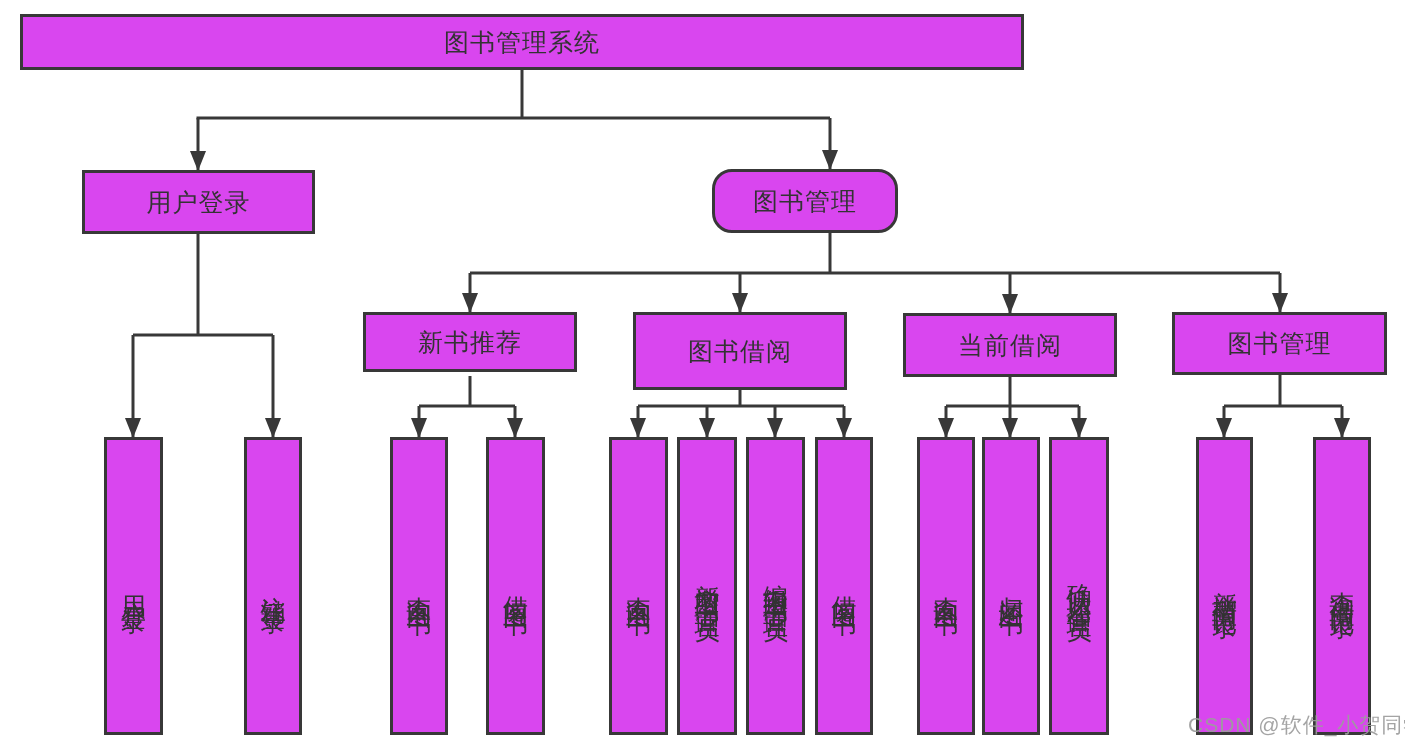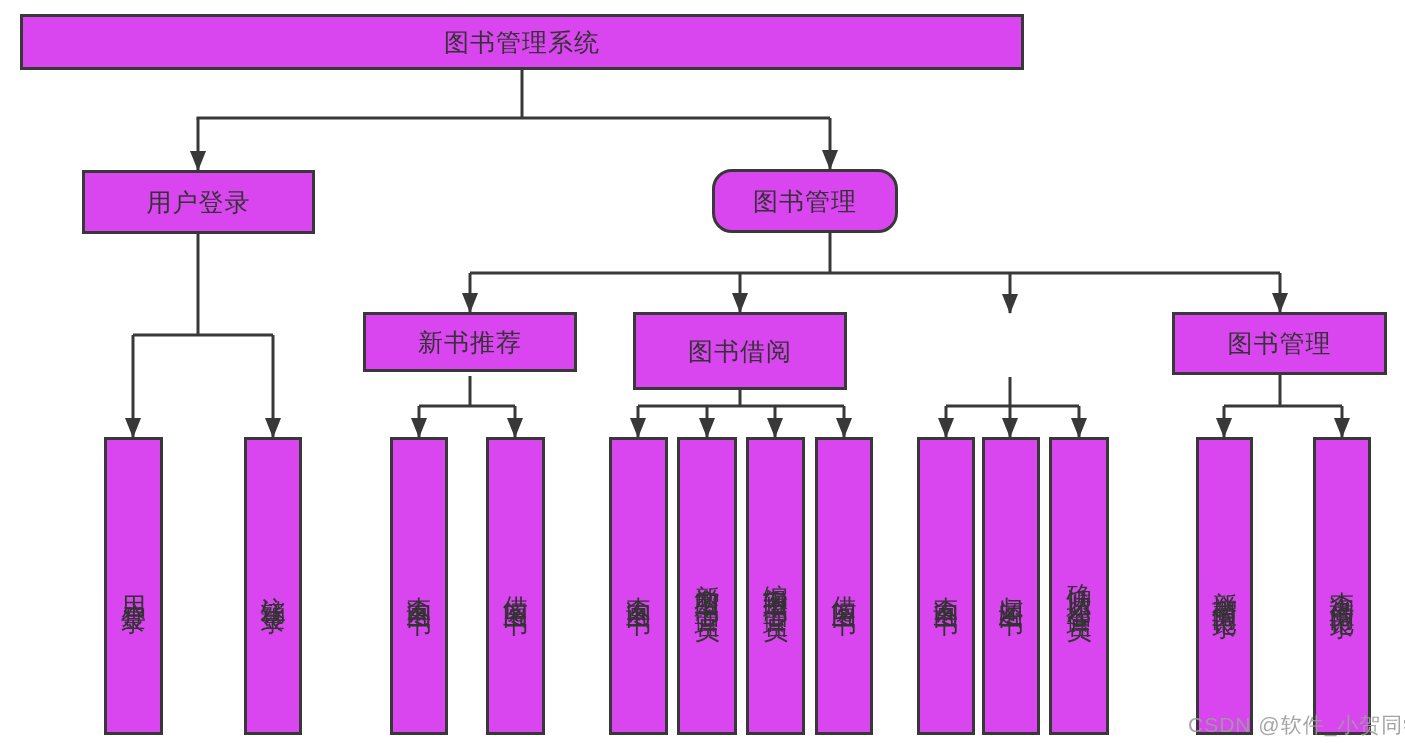--- a/index.html
+++ b/index.html
@@ -97,20 +97,21 @@
     </g>
   </svg>
 
   <div class="node" style="left:20px;top:14px;width:1004px;height:56px;">图书管理系统</div>
 
   <div class="node" style="left:82px;top:170px;width:233px;height:64px;">用户登录</div>
   <div class="node" style="left:712px;top:169px;width:186px;height:64px;border-radius:20px;">图书管理</div>
 
   <div class="node" style="left:363px;top:312px;width:214px;height:60px;">新书推荐</div>
   <div class="node" style="left:633px;top:312px;width:214px;height:78px;">图书借阅</div>
+  <div class="node" style="left:903px;top:313px;width:214px;height:64px;">当前借阅</div>
   <div class="node" style="left:1172px;top:312px;width:215px;height:63px;">图书管理</div>
 
   <div class="node leaf" style="left:104px;top:437px;width:59px;height:298px;">用户登录</div>
   <div class="node leaf" style="left:244px;top:437px;width:58px;height:298px;">注销登录</div>
   <div class="node leaf" style="left:390px;top:437px;width:58px;height:298px;">查询图书</div>
   <div class="node leaf" style="left:486px;top:437px;width:59px;height:298px;">借阅图书</div>
   <div class="node leaf" style="left:609px;top:437px;width:59px;height:298px;">查询图书</div>
   <div class="node leaf" style="left:677px;top:437px;width:60px;height:298px;">新增图书（管理员）</div>
   <div class="node leaf" style="left:746px;top:437px;width:59px;height:298px;">编辑图书（管理员）</div>
   <div class="node leaf" style="left:815px;top:437px;width:58px;height:298px;">借阅图书</div>

